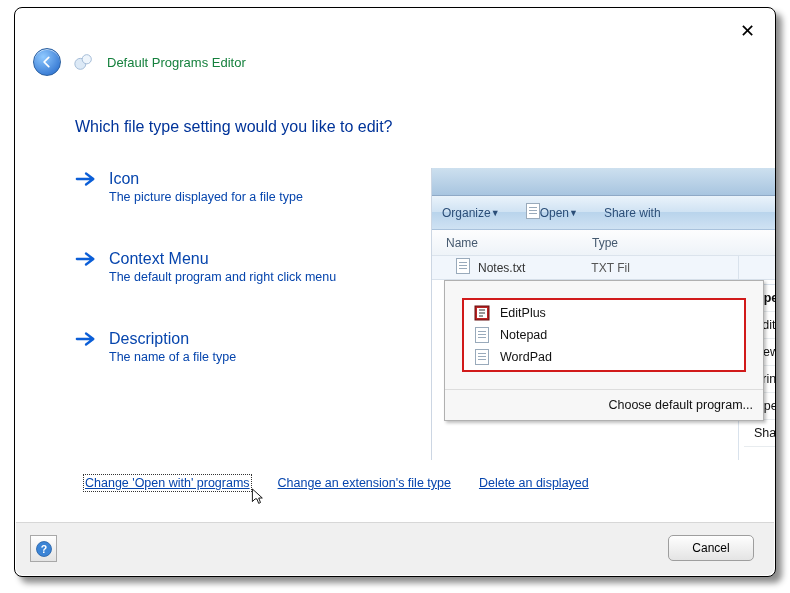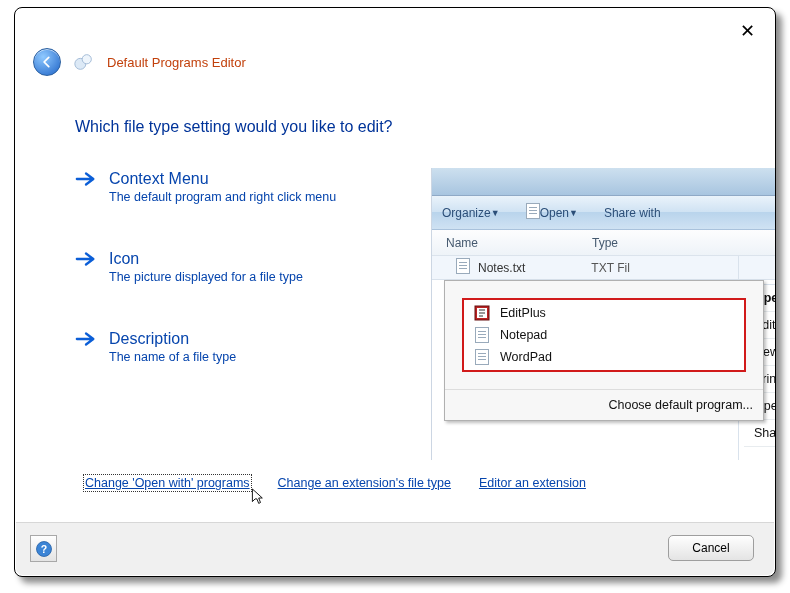--- a/index.html
+++ b/index.html
@@ -45,21 +45,21 @@
     box-shadow: inset 0 1px 0 rgba(255,255,255,0.6);
   }
   .back-btn svg { width: 14px; height: 14px; }
   .app-icon {
     width: 26px; height: 26px;
     display:flex;align-items:center;justify-content:center;
     color:#7fa6d2;
   }
   .title {
     font-size: 13px;
-    color: #c2410c;
+    color: #15803d;
   }
   .body {
     position: absolute;
     left: 60px; top: 110px;
     right: 20px;
   }
   .heading {
     color: #003399;
     font-size: 16px;
     margin-bottom: 34px;
@@ -257,34 +257,34 @@
     <div class="heading">Which file type setting would you like to edit?</div>
 
     <div class="options">
       <div class="opt">
         <div class="arrow">
           <svg viewBox="0 0 24 16">
               <path d="M2 8h16M12 2l8 6-8 6" fill="none" stroke="#0b5ed7" stroke-width="2.5" stroke-linecap="round" stroke-linejoin="round"></path>
             </svg>
         </div>
         <div>
-          <div class="opt-label">Context Menu</div>
-          <div class="opt-desc">The default program and right click menu</div>
+          <div class="opt-label">Icon</div>
+          <div class="opt-desc">The picture displayed for a file type</div>
         </div>
       </div>
 
       <div class="opt">
         <div class="arrow">
           <svg viewBox="0 0 24 16">
               <path d="M2 8h16M12 2l8 6-8 6" fill="none" stroke="#0b5ed7" stroke-width="2.5" stroke-linecap="round" stroke-linejoin="round"></path>
             </svg>
         </div>
         <div>
-          <div class="opt-label">Icon</div>
-          <div class="opt-desc">The picture displayed for a file type</div>
+          <div class="opt-label">Context Menu</div>
+          <div class="opt-desc">The default program and right click menu</div>
         </div>
       </div>
 
       <div class="opt">
         <div class="arrow">
           <svg viewBox="0 0 24 16">
               <path d="M2 8h16M12 2l8 6-8 6" fill="none" stroke="#0b5ed7" stroke-width="2.5" stroke-linecap="round" stroke-linejoin="round"></path>
             </svg>
         </div>
         <div>
@@ -361,21 +361,21 @@
           <span>WordPad</span>
         </div>
       </div>
       <div class="choose">Choose default program...</div>
     </div>
   </div>
 
   <div class="links">
     <a href="#" class="focused">Change 'Open with' programs</a>
     <a href="#">Change an extension's file type</a>
-    <a href="#">Editor an extension</a>
+    <a href="#">Delete an displayed</a>
   </div>
 
   <div class="cursor">
     <svg viewBox="0 0 20 24">
       <path d="M6 2v14l3-3h2l2 5 2-1-2-5h4z" fill="#fff" stroke="#000" stroke-width="1"></path>
     </svg>
   </div>
 
   <div class="footer">
     <div class="help-btn">

